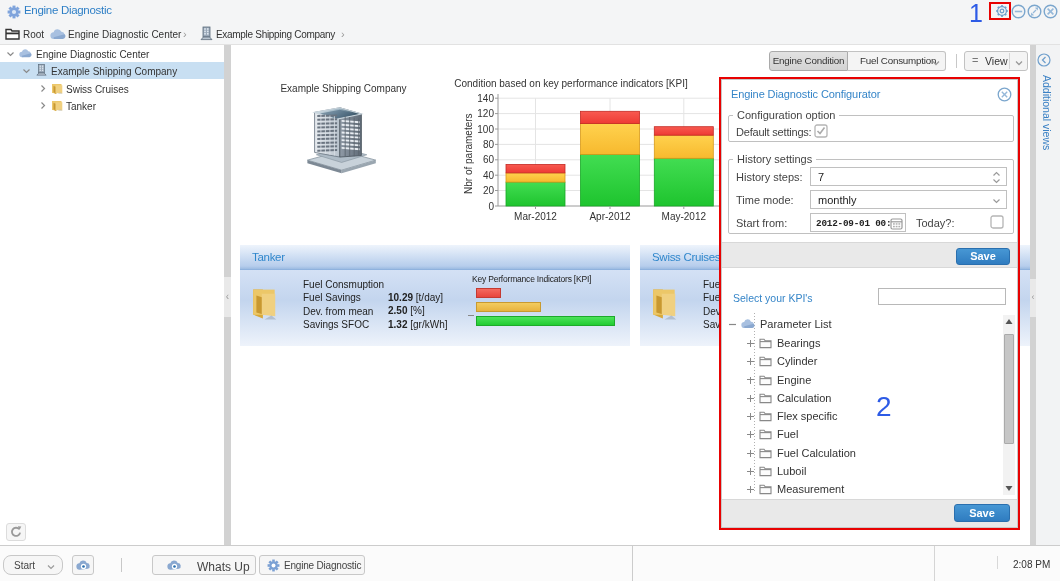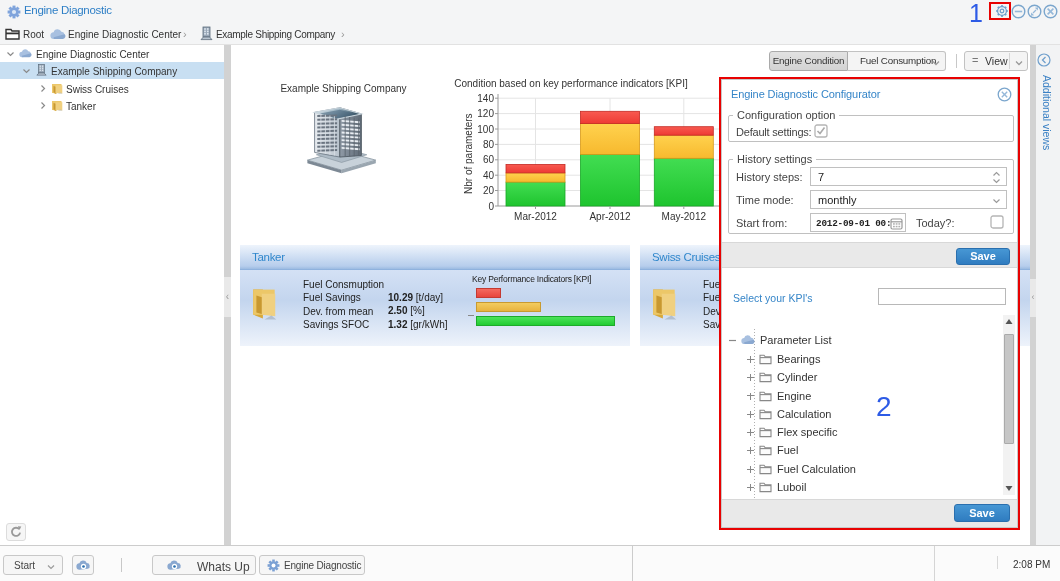--- a/index.html
+++ b/index.html
@@ -418,21 +418,21 @@
   <svg style="position:absolute;left:268px;top:135px;" width="14" height="14" viewBox="0 0 14 14">
       <rect x="1" y="1" width="12" height="12" rx="2" fill="#fff" stroke="#b5b5b5" stroke-width="1.3"></rect>
     </svg>
 
   <div style="position:absolute;left:0px;top:162px;width:295px;height:26px;background:#e9e9e9;border-top:1px solid #d8d8d8;border-bottom:1px solid #d8d8d8;"></div>
   <div style="position:absolute;left:234px;top:168px;width:54px;height:17px;background:linear-gradient(#4797d4,#2f7cc0);border:1px solid #2a6fae;border-radius:3px;color:#fff;font-weight:bold;font-size:11px;text-align:center;line-height:15px;">Save</div>
 
   <div style="position:absolute;left:11px;top:212px;font-size:10.5px;color:#3585c8;white-space:nowrap;">Select your KPI's</div>
   <div style="position:absolute;left:156px;top:208px;width:128px;height:17px;border:1px solid #b8b8b8;background:#fff;"></div>
 
-  <div style="position:absolute;left:4px;top:233px;width:277px;height:186px;overflow:hidden;margin-top:16px;">
+  <div style="position:absolute;left:4px;top:233px;width:277px;height:186px;overflow:hidden;">
     <div style="position:absolute;left:28px;top:0px;width:1px;height:180px;background-image:linear-gradient(#b0b0b0 1px, transparent 1px);background-size:1px 3px;"></div>
     <div style="position:absolute;left:2px;top:5px;white-space:nowrap;">
       <svg width="9" height="9" viewBox="0 0 9 9" style="vertical-align:-1px;">
           <line x1="1" y1="4.5" x2="8" y2="4.5" stroke="#888" stroke-width="1.2"></line>
         </svg><span style="display:inline-block;width:4px;"></span><svg width="14" height="10" viewBox="0 0 16 11" style="vertical-align:-1px;">
           <path d="M4 10 a3.4 3.4 0 0 1 -0.4 -6.8 a4.1 4.1 0 0 1 7.8 -0.4 a3.2 3.2 0 0 1 1.2 6.2 z" fill="#a8c0e0"></path>
           <path d="M4 10 h9 a2.8 2.8 0 0 0 1.6 -4.8 l-11 3 z" fill="#8aa8d0"></path>
         </svg><span style="display:inline-block;width:5px;"></span><span style="color:#333;">Parameter List</span>
     </div>
     <div class="krow" style="top:23.9px;"><svg class="kfold" width="13" height="12" viewBox="0 0 13 12">
@@ -491,21 +491,21 @@
 <div class="abs" style="left:876px;top:391px;font-size:28px;color:#2d5be6;z-index:61;">2</div>
 
 <div class="abs" style="left:6px;top:523px;width:20px;height:18px;border:1px solid #dcdcdc;border-radius:3px;background:#f6f6f6;">
 <svg width="18" height="16" viewBox="0 0 18 16" style="position:absolute;left:0;top:0;">
 <path d="M 12.2 5.2 A 4.1 4.1 0 1 0 13.1 8.6" fill="none" stroke="#9a9a9a" stroke-width="1.8"></path>
 <path d="M 10.8 2.2 L 14.3 2.6 L 12.6 6.0 Z" fill="#9a9a9a"></path>
 </svg>
 </div>
 
 <div class="abs" style="left:0;top:545px;width:1060px;height:36px;background:#fbfbfb;border-top:1px solid #cccccc;"></div>
-<div class="abs" style="left:3px;top:555px;width:60px;height:20px;background:#f6f6f6;border:1px solid #c8c8c8;border-radius:3px;">
+<div class="abs" style="left:3px;top:555px;width:60px;height:20px;background:#f6f6f6;border:1px solid #c8c8c8;border-radius:8px;">
   <span style="position:absolute;left:10px;top:4px;font-size:10px;color:#444;">Start</span>
   <svg style="position:absolute;right:7px;top:8px;" width="8" height="6" viewBox="0 0 8 6">
       <polyline points="1,1.5 4,4.5 7,1.5" fill="none" stroke="#9a9a9a" stroke-width="1.2"></polyline>
     </svg>
 </div>
 <div class="abs" style="left:72px;top:555px;width:22px;height:20px;background:#f6f6f6;border:1px solid #c8c8c8;border-radius:3px;">
   <svg style="position:absolute;left:3px;top:4px;" width="15" height="11" viewBox="0 0 16 11">
       <path d="M4 10 a3.4 3.4 0 0 1 -0.4 -6.8 a4.1 4.1 0 0 1 7.8 -0.4 a3.2 3.2 0 0 1 1.2 6.2 z" fill="#8aa8d0"></path>
       <circle cx="8" cy="6.5" r="2.8" fill="#fff"></circle>
       <circle cx="8" cy="6.5" r="1.4" fill="#2a6fae"></circle>

